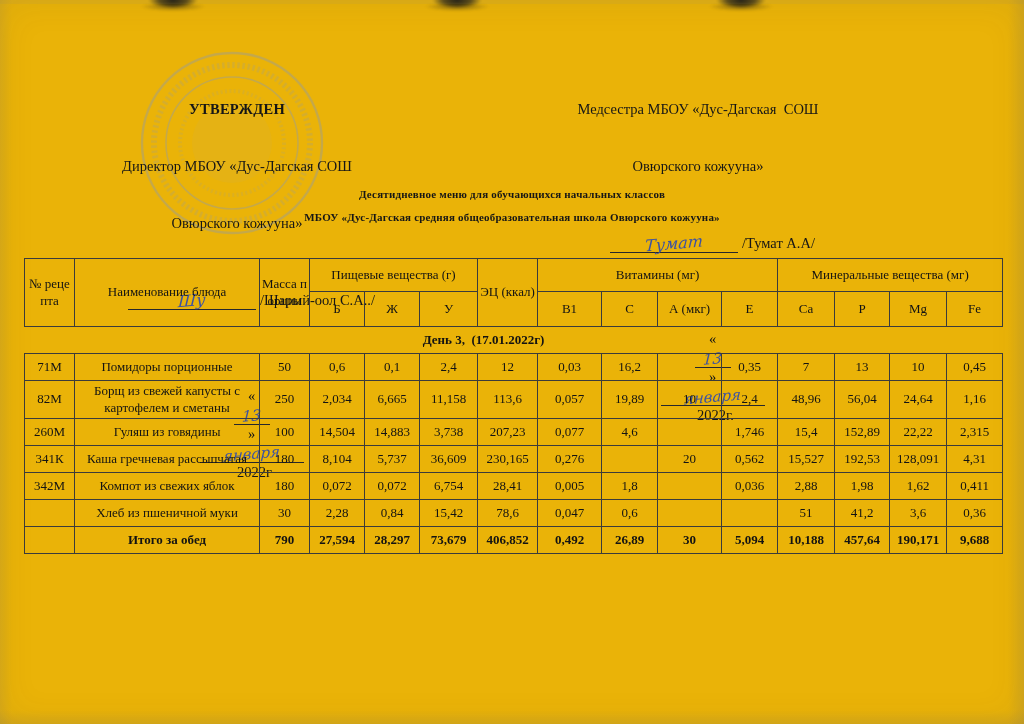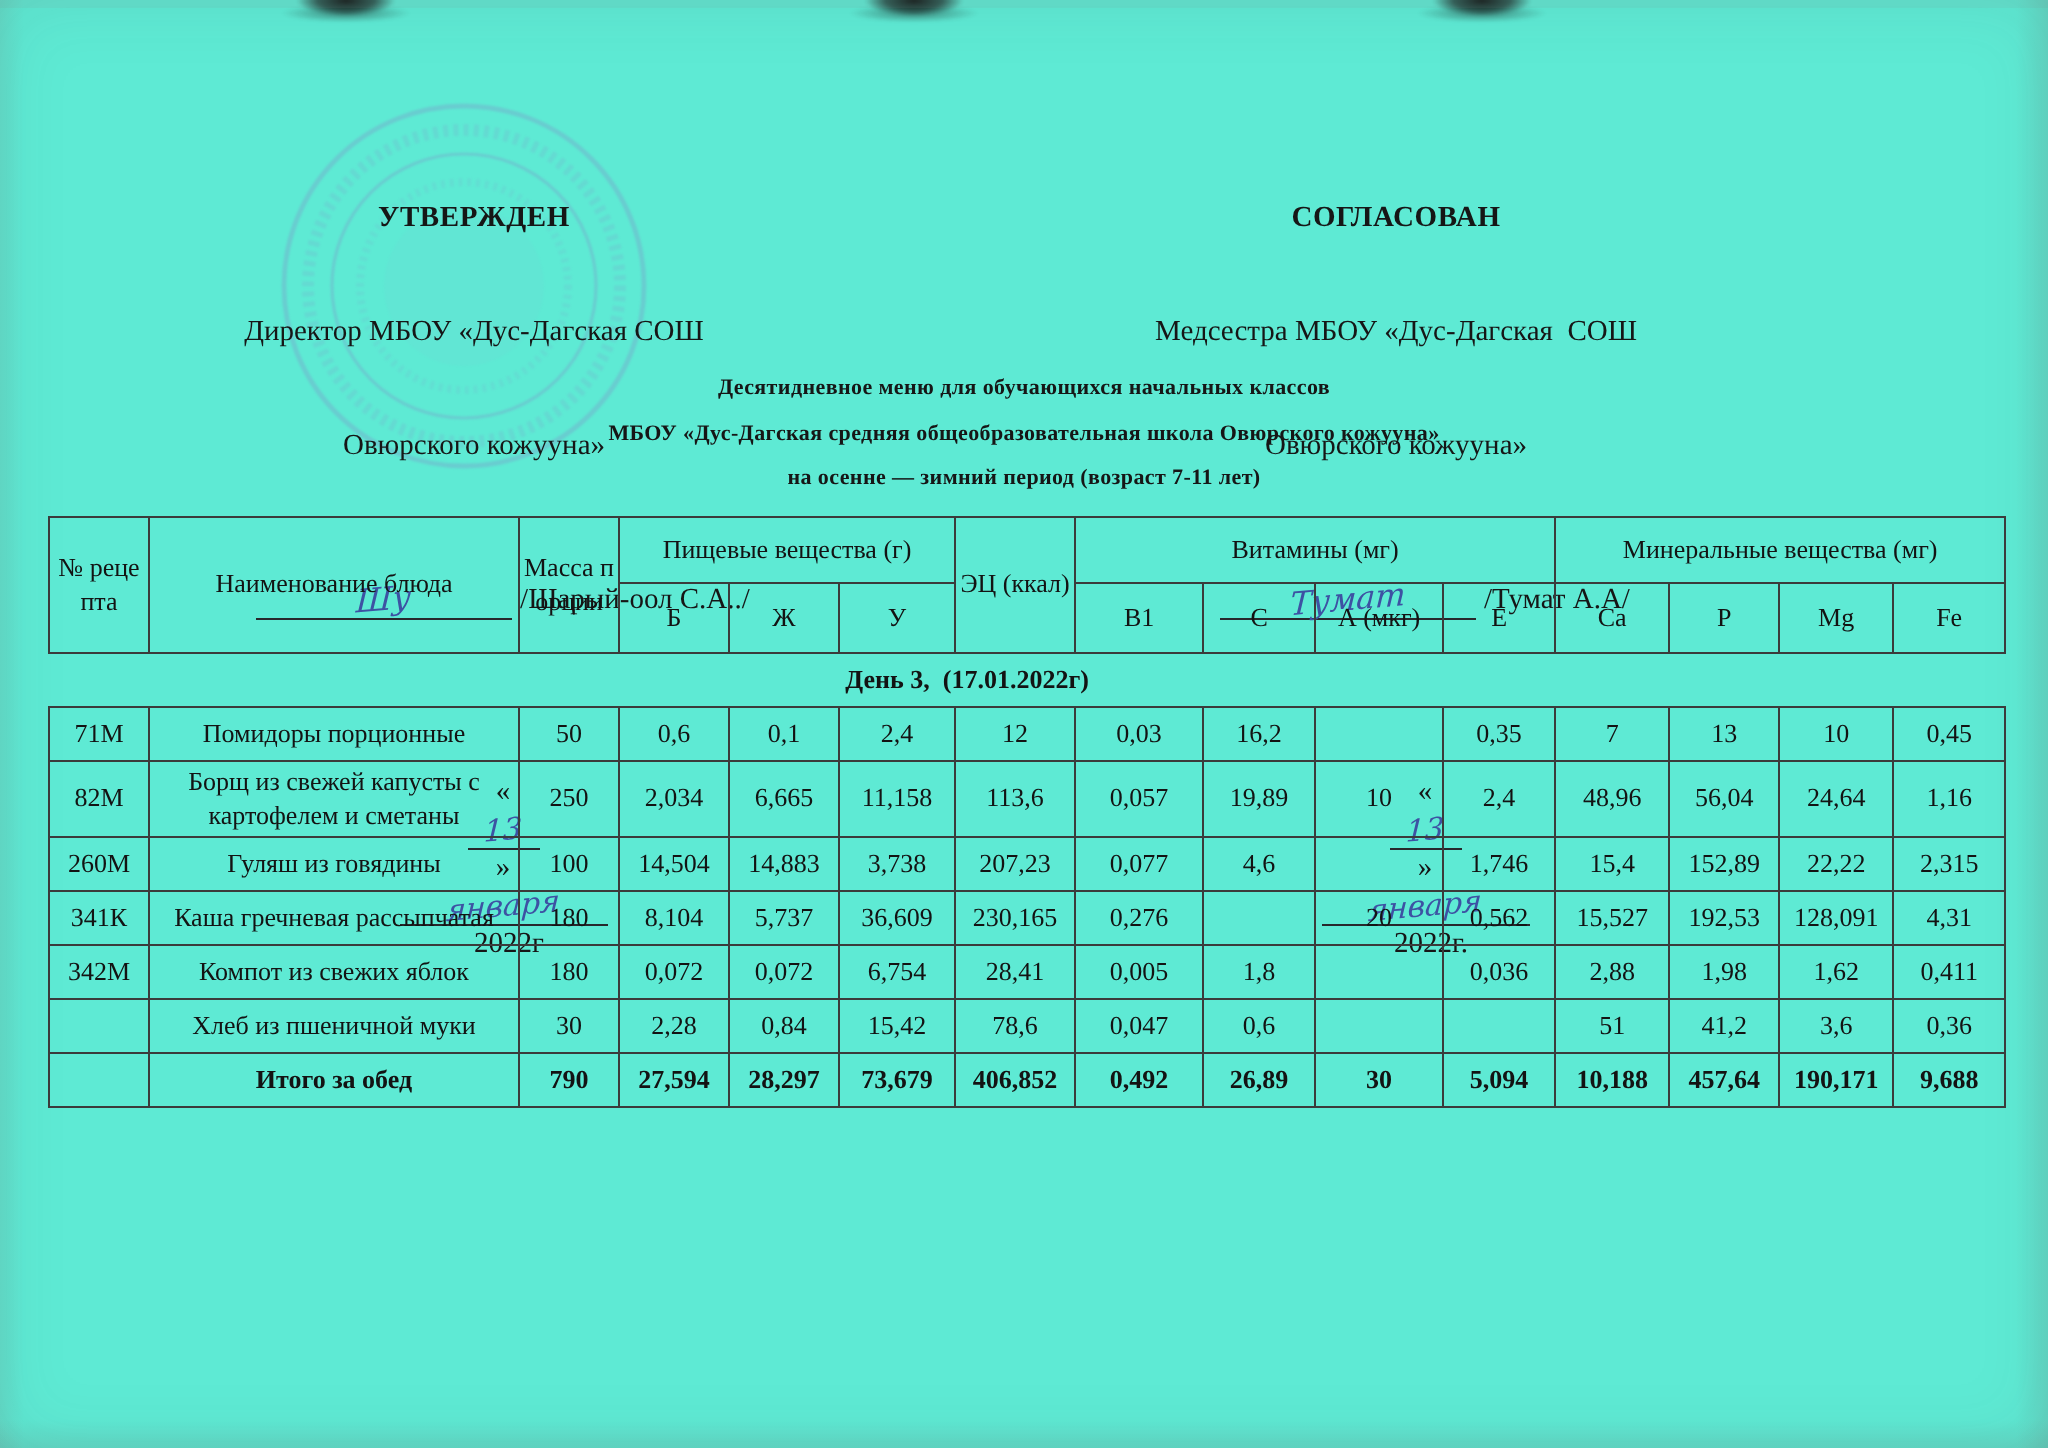--- a/index.html
+++ b/index.html
@@ -1,18 +1,18 @@
 <!DOCTYPE html>
 <html lang="ru"><head>
 <meta charset="utf-8">
 <style>
   html,body{margin:0;padding:0;background:#d9d9d7;}
   .scan{
     position:relative;width:1024px;height:724px;margin:0 auto;overflow:hidden;
-    background:#5eead4;
+    background:#eab308;
     box-shadow:inset 0 0 36px rgba(70,70,66,0.10);
     font-family:"Liberation Serif","DejaVu Serif",serif;
     color:#161616;
   }
   .edge-r{position:absolute;top:0;bottom:0;right:0;width:16px;
     background:linear-gradient(90deg,rgba(0,0,0,0) 0%,rgba(110,110,106,0.16) 100%);}
   .edge-b{position:absolute;left:0;right:0;bottom:0;height:14px;
     background:linear-gradient(180deg,rgba(0,0,0,0) 0%,rgba(110,110,106,0.14) 100%);}
   .edge-l{position:absolute;top:0;bottom:0;left:0;width:12px;
     background:linear-gradient(270deg,rgba(0,0,0,0) 0%,rgba(120,120,116,0.12) 100%);}
@@ -96,40 +96,38 @@
       <div class="date-line">
         <span>«</span>
         <span class="uline du"><span class="hand small">13</span></span>
         <span>»</span>
         <span class="uline mu"><span class="hand small">января</span></span>
         <span class="yr">2022г</span>
       </div>
     </div>
 
     <div class="approve-block rightb">
-      <div class="b">СОГЛАСОВАН</div>
       <div>Медсестра МБОУ «Дус-Дагская  СОШ</div>
       <div>Овюрского кожууна»</div>
       <div class="sig-line">
         <span class="uline sigu"><span class="hand">Тумат</span></span><span class="namepart">/Тумат А.А/</span>
       </div>
       <div class="date-line">
         <span>«</span>
         <span class="uline du"><span class="hand small">13</span></span>
         <span>»</span>
         <span class="uline mu"><span class="hand small">января</span></span>
         <span class="yr">2022г.</span>
       </div>
     </div>
   </div>
 
   <div class="doc-title">
     <div>Десятидневное меню для обучающихся начальных классов</div>
     <div>МБОУ «Дус-Дагская средняя общеобразовательная школа Овюрского кожууна»</div>
-    <div>на осенне — зимний период (возраст 7-11 лет)</div>
   </div>
 
   <table class="menu">
     <colgroup>
       <col style="width:50px">
         <col style="width:185px">
         <col style="width:50px">
       <col style="width:55px">
         <col style="width:55px">
         <col style="width:58px">

